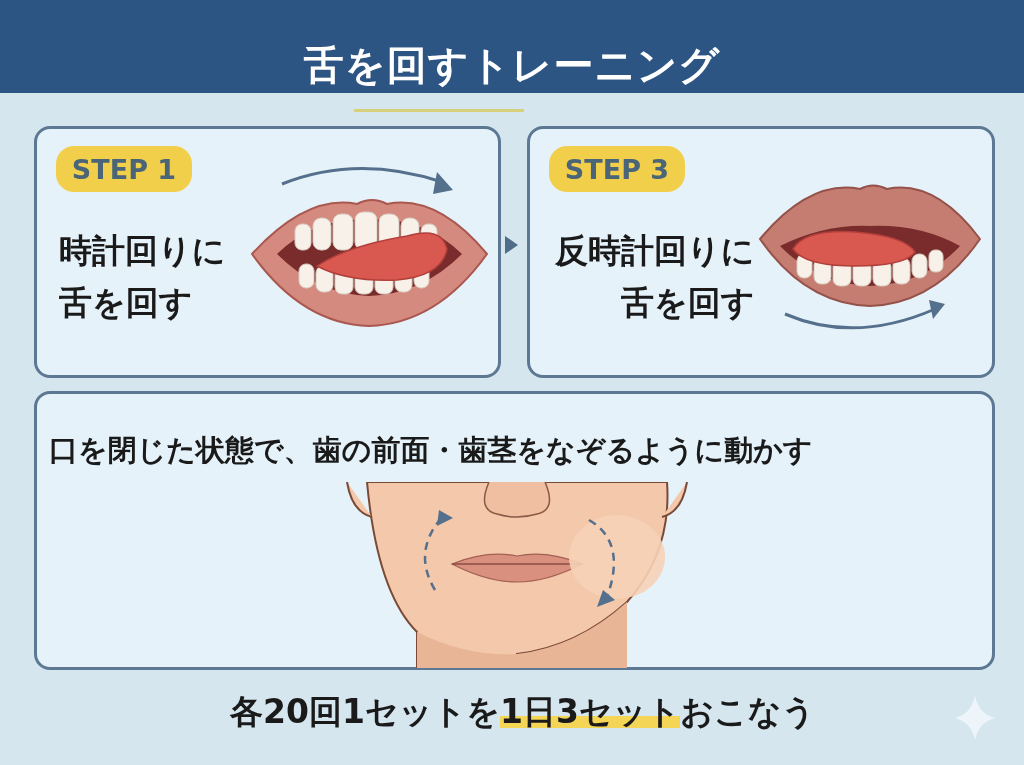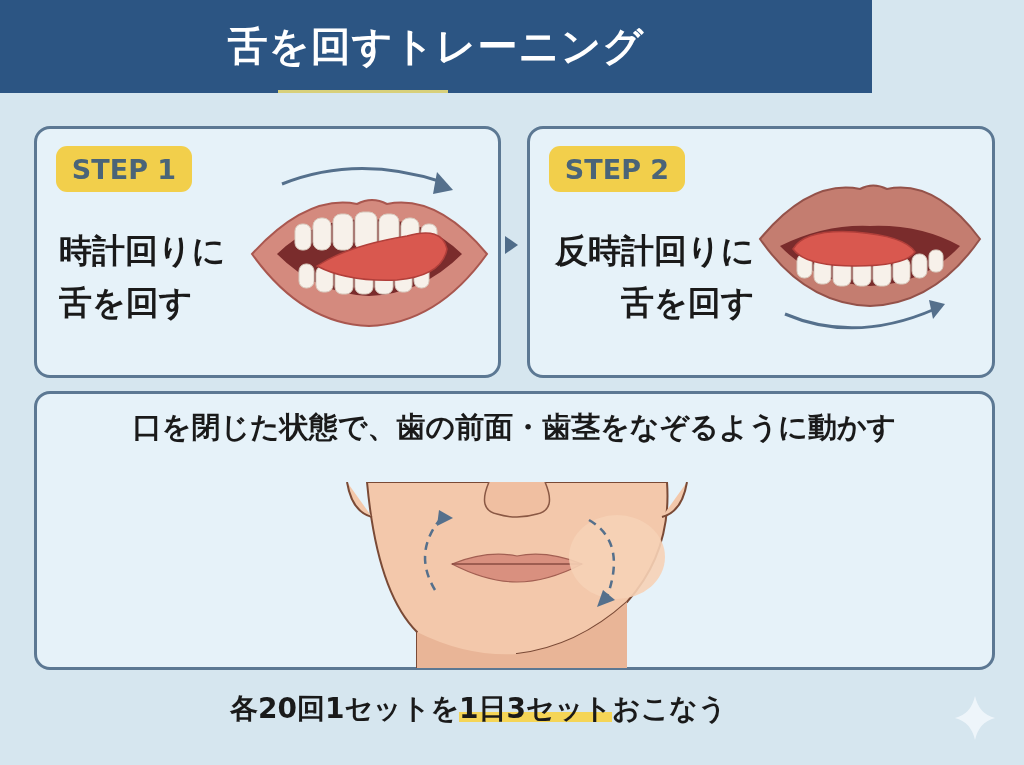--- a/index.html
+++ b/index.html
@@ -2,61 +2,61 @@
 <html><head>
 <meta charset="utf-8">
 <style>
   html, body { margin:0; padding:0; }
   body {
     width:1024px; height:765px; overflow:hidden; position:relative;
     background:#d6e6ef;
     font-family:"DejaVu Sans", sans-serif;
   }
   .header {
-    position:absolute; left:0; top:0; width:872px; height:93px;
+    position:absolute; left:0; top:0; width:1024px; height:93px;
     background:#2c5583;
-    display:flex; align-items:center; justify-content:center;
+    display:flex; align-items:flex-end; justify-content:center;
   }
   .header-title {
     color:#fff; font-size:40px; font-weight:bold; position:relative; letter-spacing:1px;
   }
   .title-underline {
     position:absolute; left:50px; top:71px; width:170px; height:3px; background:#d8d07a;
   }
   .card {
     position:absolute; background:#e6f2f9;
     border:3px solid #5c7893; border-radius:16px; box-sizing:border-box;
   }
   .card1 { left:34px; top:126px; width:467px; height:252px; }
   .card2 { left:527px; top:126px; width:468px; height:252px; }
   .card3 { left:34px; top:391px; width:961px; height:279px; }
   .step-badge {
     position:absolute; left:19px; top:17px; width:136px; height:46px;
-    background:#f2cf4b; border-radius:11px;
+    background:#f2cf4b; border-radius:18px;
     color:#4a6478; font-weight:bold; font-size:27px;
     display:flex; align-items:center; justify-content:center;
   }
   .step-text {
     position:absolute; left:22px; top:96px; font-size:33px; font-weight:bold; color:#1a1a1a; line-height:52px;
   }
   .card2 .step-text { left:25px;text-align:right; }
   .mouth { position:absolute; }
   .card1 .mouth { left:210px; top:25px; }
   .card2 .mouth { left:225px; top:25px; }
   .arrow-between {
     position:absolute; left:505px; top:236px; width:0; height:0;
     border-top:9px solid transparent; border-bottom:9px solid transparent; border-left:13px solid #4f6c89;
   }
   .card3-text {
-    position:absolute; left:0; width:100%; top:14px; text-align:center;
-    font-size:29px; font-weight:bold; color:#1a1a1a;
+    position:absolute; left:0; width:100%; top:37px; 
+    font-size:29px; font-weight:bold; color:#1a1a1a;padding-left:12px;
   }
   .face { position:absolute; left:290px; top:88px; }
   .footer-text {
-    position:absolute; left:230px; top:690px; font-size:28px; font-weight:bold; color:#1a1a1a;
+    position:absolute; left:230px; top:690px; font-size:33px; font-weight:bold; color:#1a1a1a;
   }
   .hl { background:linear-gradient(transparent 62%, #f5d556 62%, #f5d556 92%, transparent 92%); }
   .sparkle { position:absolute; left:955px; top:696px; }
 </style>
 </head>
 <body>
 
 <div class="header">
   <div class="header-title">
     <span>舌を回すトレーニング</span>
@@ -91,21 +91,21 @@
         <rect x="148" y="112" width="17" height="26" rx="7"></rect>
       <rect x="167" y="110" width="15" height="24" rx="7"></rect>
     </g>
     <path d="M70 112 Q100 92 160 82 Q195 72 200 95 Q195 122 150 126 Q100 128 70 112Z" fill="#d9584f" stroke="#b13f3a" stroke-width="1.5"></path>
   </svg>
 </div>
 
 <div class="arrow-between"></div>
 
 <div class="card card2">
-  <div class="step-badge">STEP 2</div>
+  <div class="step-badge">STEP 3</div>
   <div class="step-text">
     <div>反時計回りに</div>
     <div>舌を回す</div>
   </div>
   <svg class="mouth" width="230" height="190" viewBox="0 0 230 190">
     <path d="M5 85 Q55 25 105 35 Q118 28 132 35 Q180 25 225 85 Q180 150 115 152 Q50 150 5 85Z" fill="#c47d70" stroke="#94524a" stroke-width="2"></path>
     <path d="M25 92 Q70 70 115 72 Q165 70 205 92 Q170 130 115 132 Q62 130 25 92Z" fill="#7a2c2c"></path>
     <g fill="#f7f1ea" stroke="#d9cbbf" stroke-width="1">
       <rect x="42" y="100" width="15" height="24" rx="7"></rect>
         <rect x="59" y="104" width="17" height="26" rx="7"></rect>

